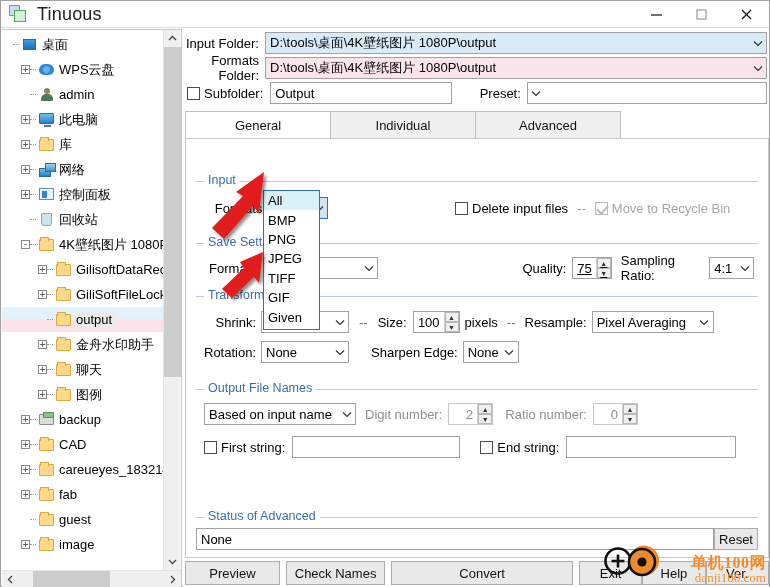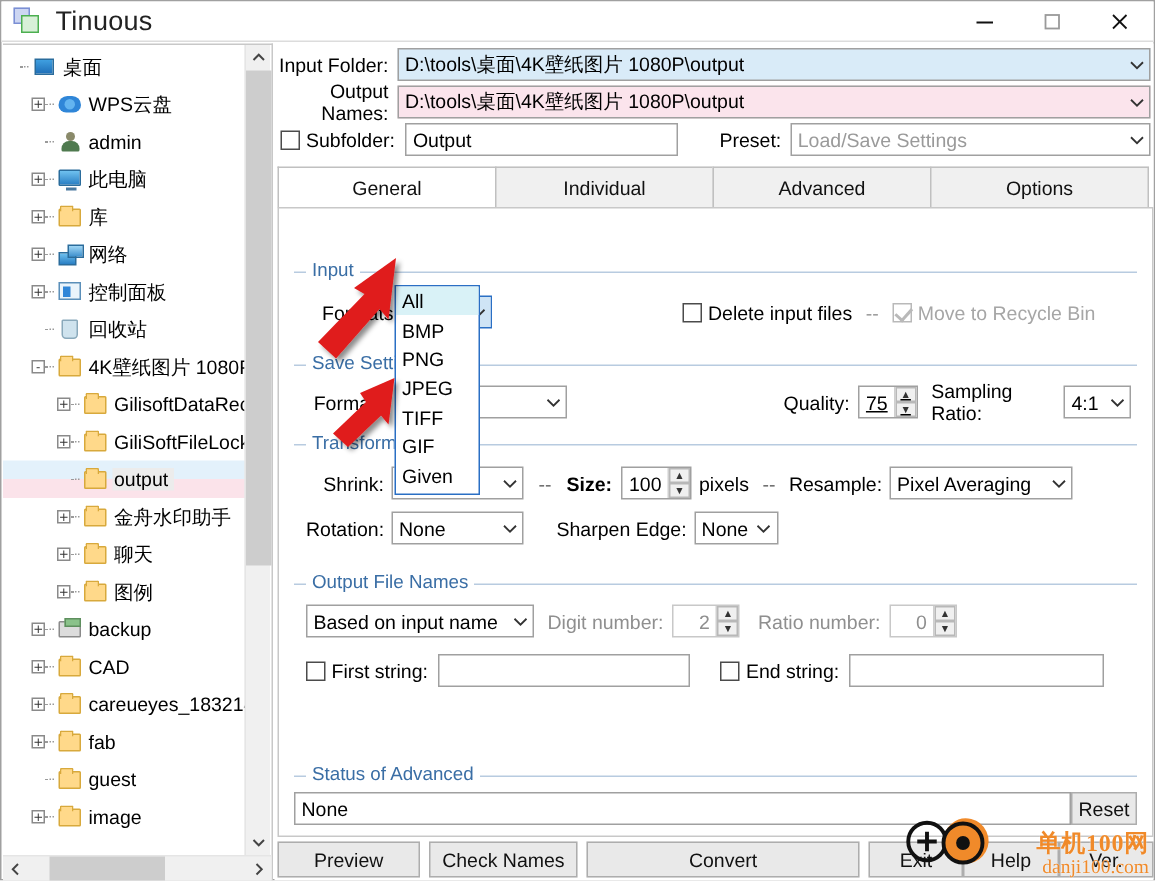--- a/index.html
+++ b/index.html
@@ -444,51 +444,49 @@
         <span class="val">D:\tools\桌面\4K壁纸图片 1080P\output</span>
         <span class="arrow">
           <svg width="10" height="7" viewBox="0 0 10 7">
               <polyline points="1,1.5 5,5.5 9,1.5" fill="none" stroke="#333" stroke-width="1.2"></polyline>
             </svg>
         </span>
       </div>
     </div>
 
     <div class="frow" style="position:absolute;left:2px;top:28px;width:582px;">
-      <div class="flabel" style="width:74px;">Output Names:</div>
+      <div class="flabel" style="width:74px;">Formats Folder:</div>
       <div class="combo pink" style="width:502px;margin-left:6px;">
         <span class="val">D:\tools\桌面\4K壁纸图片 1080P\output</span>
         <span class="arrow">
           <svg width="10" height="7" viewBox="0 0 10 7">
               <polyline points="1,1.5 5,5.5 9,1.5" fill="none" stroke="#333" stroke-width="1.2"></polyline>
             </svg>
         </span>
       </div>
     </div>
 
     <div class="frow" style="position:absolute;left:4px;top:53px;width:580px;">
       <span class="cb"></span>
       <span style="margin-left:4px;font-size:13px;">Subfolder:</span>
       <span class="tbox" style="width:182px;margin-left:7px;">Output</span>
       <span style="margin-left:28px;font-size:13px;">Preset:</span>
       <span class="combo ghost" style="width:241px;margin-left:6px;">
-        <span class="val">Load/Save Settings</span>
         <span class="arrow">
           <svg width="10" height="7" viewBox="0 0 10 7">
               <polyline points="1,1.5 5,5.5 9,1.5" fill="none" stroke="#333" stroke-width="1.2"></polyline>
             </svg>
         </span>
       </span>
     </div>
 
     <div id="tabs">
         <div class="tab active" style="width: 146px;">General</div>
         <div class="tab" style="width: 146px;">Individual</div>
         <div class="tab" style="width: 146px;">Advanced</div>
-        <div class="tab" style="width: 146px;">Options</div>
       </div>
 
     <div id="tabpanel">
 
       <div class="group" style="left:10px;top:42px;width:562px;height:0;">
         <div class="gline"></div>
         <div class="glabel">Input</div>
       </div>
 
       <div class="frow" style="position:absolute;left:18px;top:58px;width:550px;">
@@ -551,21 +549,21 @@
         <span class="flabel" style="width:52px;">Shrink:</span>
         <span class="combo" style="width:88px;margin-left:5px;">
           <span class="val">None</span>
           <span class="arrow">
             <svg width="10" height="7" viewBox="0 0 10 7">
                 <polyline points="1,1.5 5,5.5 9,1.5" fill="none" stroke="#333" stroke-width="1.2"></polyline>
               </svg>
           </span>
         </span>
         <span style="margin-left:10px;font-size:13px;color:#6a6a6a;">--</span>
-        <span style="margin-left:10px;font-size:13px;font-weight:bold;">Size:</span>
+        <span style="margin-left:10px;font-size:13px;">Size:</span>
         <span class="spin" style="width:47px;margin-left:6px;">
           <span class="sv">100</span>
           <span class="sbtns">
               <div>▲</div>
               <div>▼</div>
             </span>
         </span>
         <span style="margin-left:5px;font-size:13px;">pixels</span>
         <span style="margin-left:9px;font-size:13px;color:#6a6a6a;">--</span>
         <span style="margin-left:9px;font-size:13px;">Resample:</span>

